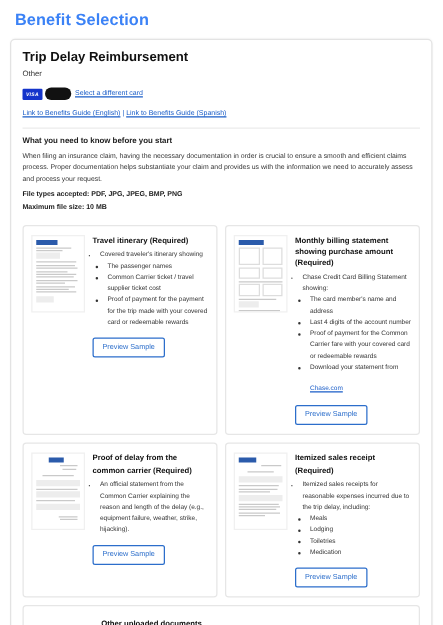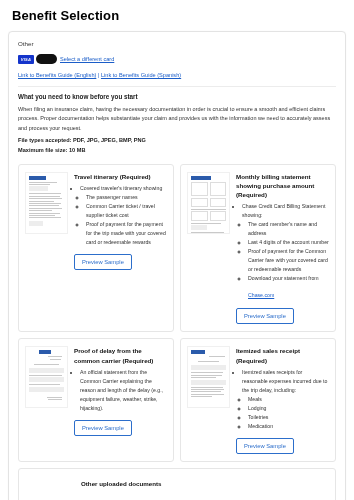--- a/index.html
+++ b/index.html
@@ -13,21 +13,21 @@
   .page {
     width: 354px; height: 500px;
     background: #ffffff;
     padding: 6px 8px 8px 8px;
     overflow: hidden;
     position: relative;
   }
   .page-title {
     font-size: 13px;
     font-weight: bold;
-    color: #000000;
+    color: #3b82f6;
     margin: 2px 0 8px 4px;
     letter-spacing: 0.1px;
   }
   .outer-card {
     border: 1px solid #e3e3e3;
     border-radius: 4px;
     background: #ffffff;
     padding: 8px 9px 8px 9px;
     box-shadow: 0 0 2px rgba(0,0,0,0.03);
   }
@@ -194,20 +194,21 @@
 </style>
 </head>
 <body>
 
 <div class="page">
 
   <div class="page-title">Benefit Selection</div>
 
   <div class="outer-card">
 
+    <div class="benefit-title">Trip Delay Reimbursement</div>
     <div class="benefit-sub">Other</div>
 
     <div class="card-row">
       <span class="visa-badge">VISA</span>
       <span class="redaction"></span>
       <a class="link">Select a different card</a>
     </div>
 
     <div class="guides">
       <a class="link">Link to Benefits Guide (English)</a><span class="sep"> | </span><a class="link">Link to Benefits Guide (Spanish)</a>

